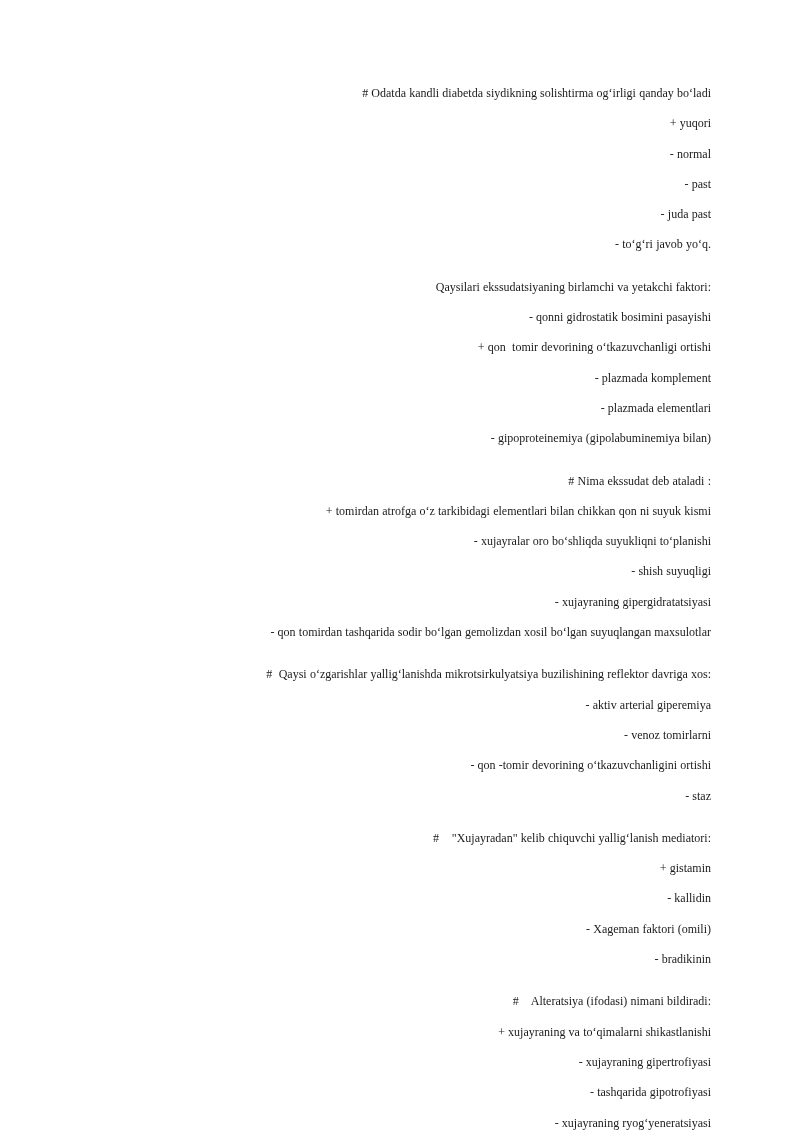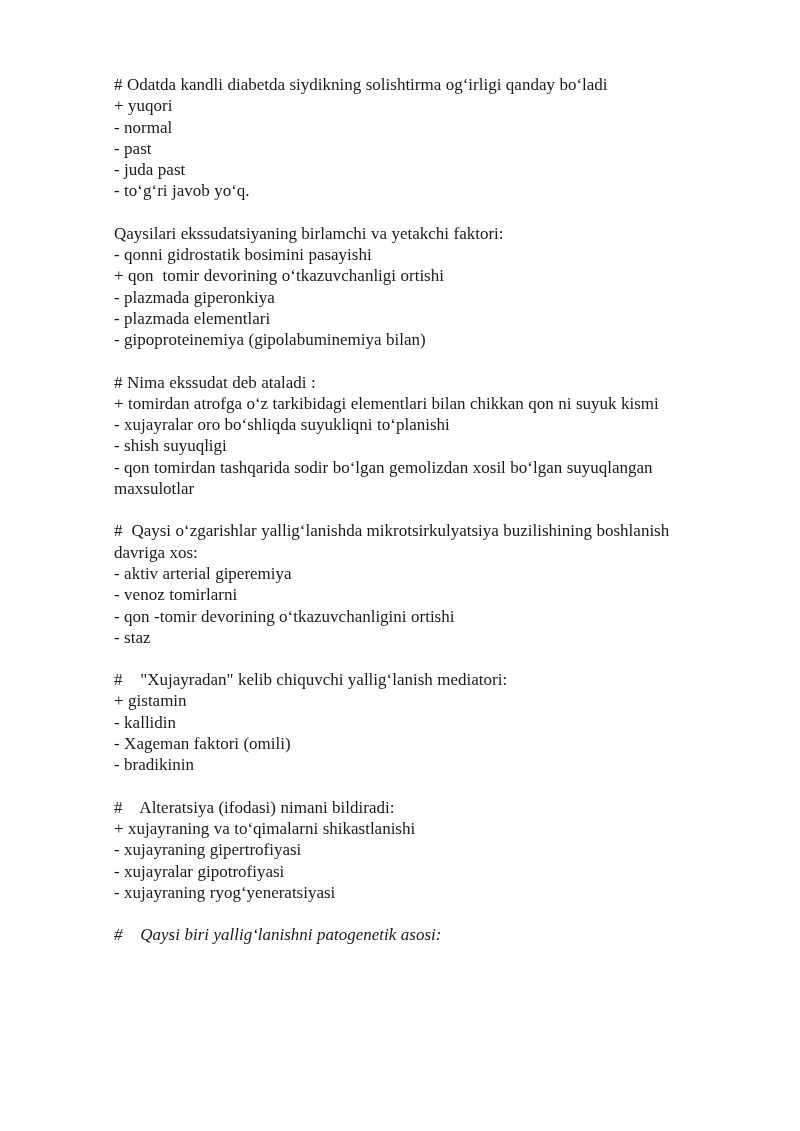--- a/index.html
+++ b/index.html
@@ -27,26 +27,26 @@
     width: 606px;
   }
   .qa-block {
     margin: 0 0 21px 0;
   }
   .qa-block:last-child {
     margin-bottom: 0;
     font-style: italic;
   }
   .line {
-    font-size: 17px;
+    font-size: 12px;
     line-height: 21.3px;
-    text-align: left;
+    text-align: right;
     white-space: pre-wrap;
     word-spacing: 0.2px;
-    margin: 0;
+    margin: 9px;
   }
   .line.prompt {
     
   }
   .line.correct {
     
   }
   .line.option {
     
   }
@@ -61,49 +61,50 @@
         <p class="line correct">+ yuqori</p>
         <p class="line option">- normal</p>
         <p class="line option">- past</p>
         <p class="line option">- juda past</p>
         <p class="line option">- to‘g‘ri javob yo‘q.</p>
       </div>
       <div class="qa-block">
         <p class="line prompt">Qaysilari ekssudatsiyaning birlamchi va yetakchi faktori:</p>
         <p class="line option">- qonni gidrostatik bosimini pasayishi</p>
         <p class="line correct">+ qon  tomir devorining o‘tkazuvchanligi ortishi</p>
-        <p class="line option">- plazmada giperonkiya</p>
+        <p class="line option">- plazmada komplement</p>
         <p class="line option">- plazmada elementlari</p>
         <p class="line option">- gipoproteinemiya (gipolabuminemiya bilan)</p>
       </div>
       <div class="qa-block">
         <p class="line prompt"># Nima ekssudat deb ataladi :</p>
         <p class="line correct">+ tomirdan atrofga o‘z tarkibidagi elementlari bilan chikkan qon ni suyuk kismi</p>
         <p class="line option">- xujayralar oro bo‘shliqda suyukliqni to‘planishi</p>
         <p class="line option">- shish suyuqligi</p>
+        <p class="line option">- xujayraning gipergidratatsiyasi</p>
         <p class="line option">- qon tomirdan tashqarida sodir bo‘lgan gemolizdan xosil bo‘lgan suyuqlangan maxsulotlar</p>
       </div>
       <div class="qa-block">
-        <p class="line prompt">#  Qaysi o‘zgarishlar yallig‘lanishda mikrotsirkulyatsiya buzilishining boshlanish davriga xos:</p>
+        <p class="line prompt">#  Qaysi o‘zgarishlar yallig‘lanishda mikrotsirkulyatsiya buzilishining reflektor davriga xos:</p>
         <p class="line option">- aktiv arterial giperemiya</p>
         <p class="line option">- venoz tomirlarni</p>
         <p class="line option">- qon -tomir devorining o‘tkazuvchanligini ortishi</p>
         <p class="line option">- staz</p>
       </div>
       <div class="qa-block">
         <p class="line prompt">#    "Xujayradan" kelib chiquvchi yallig‘lanish mediatori:</p>
         <p class="line correct">+ gistamin</p>
         <p class="line option">- kallidin</p>
         <p class="line option">- Xageman faktori (omili)</p>
         <p class="line option">- bradikinin</p>
       </div>
       <div class="qa-block">
         <p class="line prompt">#    Alteratsiya (ifodasi) nimani bildiradi:</p>
         <p class="line correct">+ xujayraning va to‘qimalarni shikastlanishi</p>
         <p class="line option">- xujayraning gipertrofiyasi</p>
-        <p class="line option">- xujayralar gipotrofiyasi</p>
+        <p class="line option">- tashqarida gipotrofiyasi</p>
         <p class="line option">- xujayraning ryog‘yeneratsiyasi</p>
       </div>
       <div class="qa-block">
         <p class="line prompt">#    Qaysi biri yallig‘lanishni patogenetik asosi:</p>
       </div>
     </div>
 </div>
 
 </body></html>

